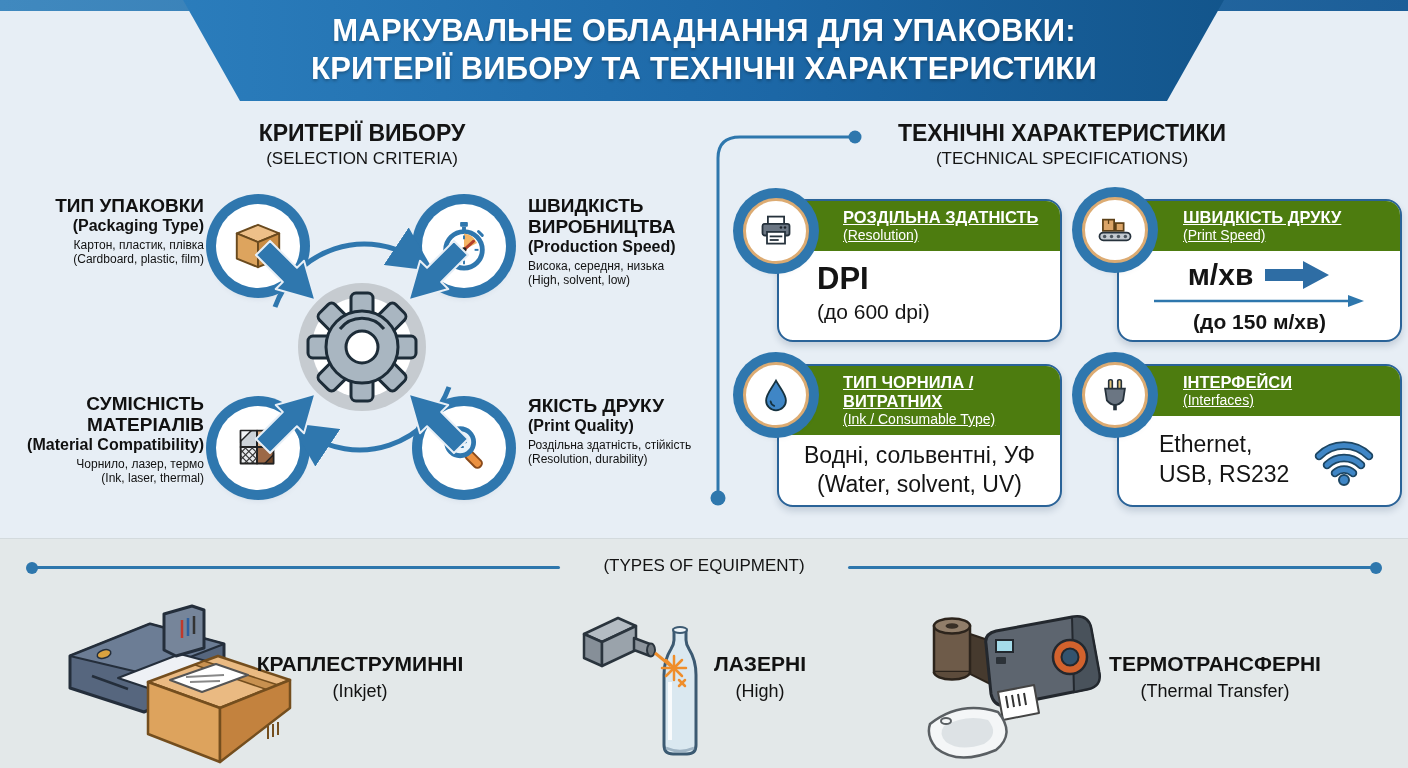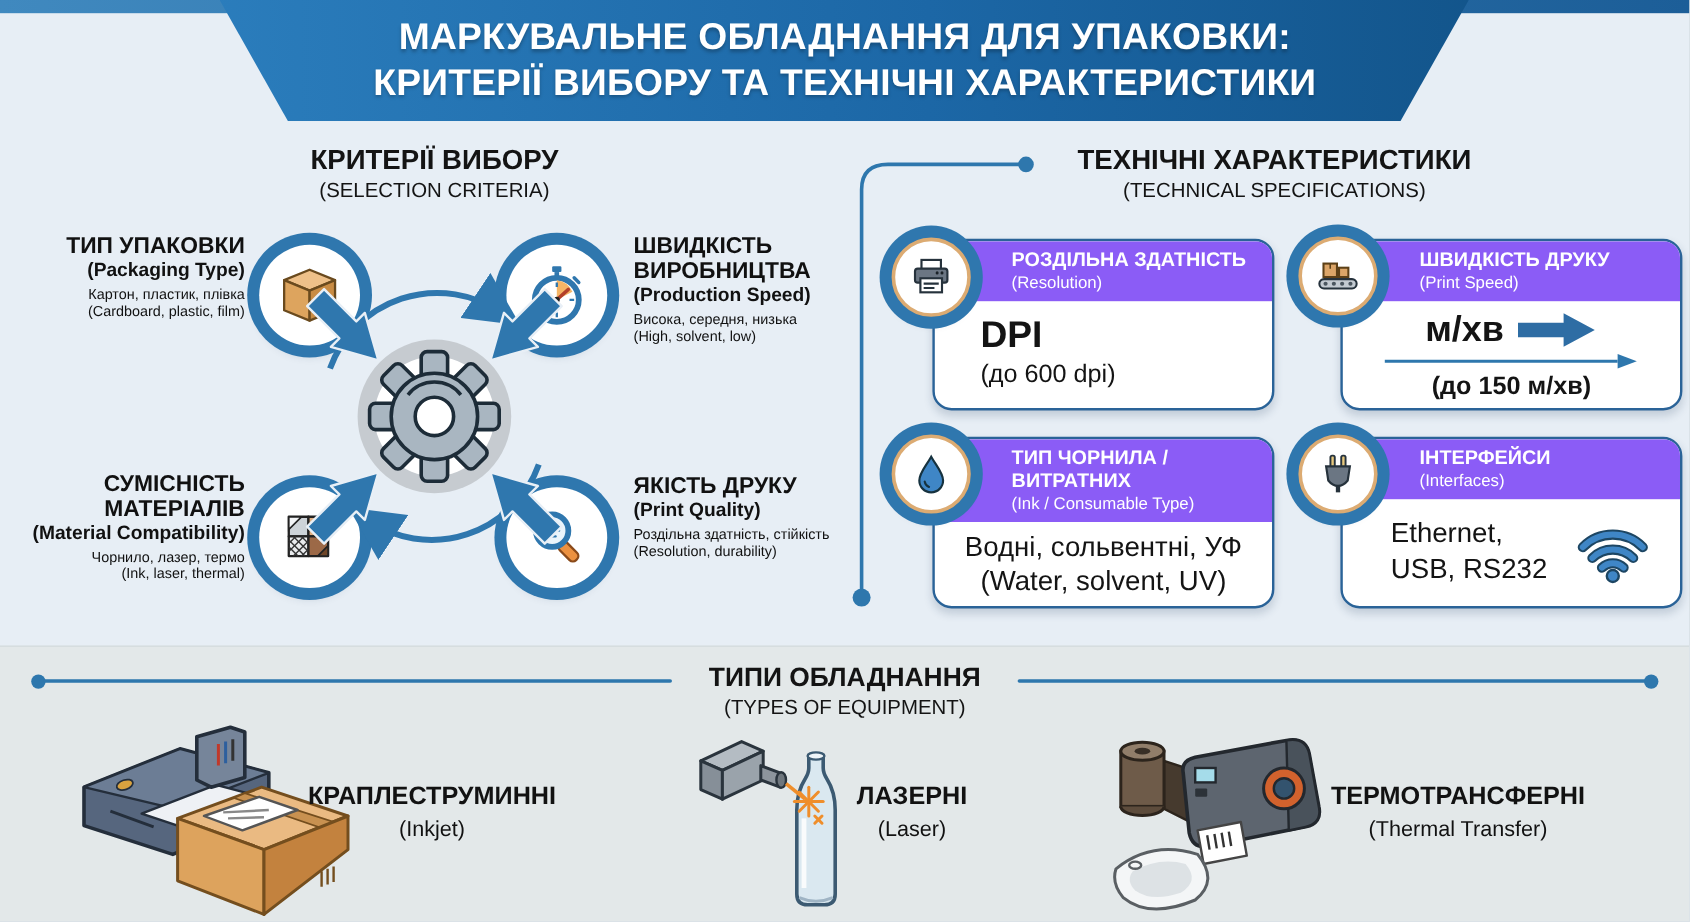--- a/index.html
+++ b/index.html
@@ -47,21 +47,21 @@
   .tb-tl { left:6px;  top:196px; width:198px; text-align:right; }
   .tb-tr { left:528px; top:196px; width:214px; text-align:left; }
   .tb-bl { left:6px;  top:394px; width:198px; text-align:right; }
   .tb-br { left:528px; top:396px; width:226px; text-align:left; }
 
   
   .card { width:281px; height:139px; background:#fff;
     border:2.5px solid #2a6398; border-radius:16px;
     box-shadow:0 4px 7px rgba(25,55,90,.18);
     display:flex; flex-direction:column; overflow:hidden; }
-  .card-head { background:#8b5cf6; color:#fff; padding:7px 8px 7px 64px; }
+  .card-head { background:#4d7c0f; color:#fff; padding:7px 8px 7px 64px;text-decoration:underline; }
   .card-head .t { font-weight:bold; font-size:16.5px; line-height:1.15; }
   .card-head .s { font-size:14px; line-height:1.2; }
   .card-body { flex:1; display:flex; align-items:center; color:#141414; }
   .spec-circle { width:60px; height:60px; border-radius:50%; background:#fff;
     border:3px solid #dcab72;
     box-shadow:0 0 0 10px #2f77ae, 0 5px 8px rgba(20,50,80,.35);
     display:flex; align-items:center; justify-content:center; z-index:5; }
 
   .body-dpi { padding:0 10px 4px 38px; gap:14px; }
   .dpi-big  { font-weight:bold; font-size:31px; line-height:1.05; }
@@ -352,21 +352,20 @@
       <rect x="18" y="31" width="4" height="6" fill="#26323c"></rect>
     </svg>
   </div>
 
   <div class="abs hdot" style="left:26px; top:562px;"></div>
   <div class="abs hline" style="left:36px; top:566px; width:524px;"></div>
   <div class="abs hline" style="left:848px; top:566px; width:524px;"></div>
   <div class="abs hdot" style="left:1370px; top:562px;"></div>
 
   <div class="abs sec-head equip-head">
-    <div class="t" style="font-size:22px;">ТИПИ ОБЛАДНАННЯ</div>
     <div class="s">(TYPES OF EQUIPMENT)</div>
   </div>
 
   <svg class="abs" style="left:52px; top:598px;" width="280" height="168" viewBox="0 0 280 168">
     <polygon points="18,58 98,26 172,46 172,80 92,114 18,90" fill="#56667e" stroke="#242e3b" stroke-width="3" stroke-linejoin="round"></polygon>
     <polygon points="18,58 98,26 172,46 94,76" fill="#6c7d95" stroke="#242e3b" stroke-width="2" stroke-linejoin="round"></polygon>
     <ellipse cx="52" cy="56" rx="7" ry="4" fill="#d9a23f" stroke="#242e3b" stroke-width="1.5" transform="rotate(-18 52 56)"></ellipse>
     <line x1="40" y1="78" x2="76" y2="91" stroke="#242e3b" stroke-width="2.5"></line>
     <polygon points="66,80 128,56 158,64 96,90" fill="#eef1f5" stroke="#242e3b" stroke-width="2" stroke-linejoin="round"></polygon>
     <polygon points="112,16 140,8 152,12 152,50 124,58 112,52" fill="#76859a" stroke="#242e3b" stroke-width="3" stroke-linejoin="round"></polygon>
@@ -408,21 +407,21 @@
       <line x1="96" y1="48" x2="96" y2="72"></line>
         <line x1="84" y1="60" x2="108" y2="60"></line>
       <line x1="88" y1="52" x2="104" y2="68"></line>
         <line x1="104" y1="52" x2="88" y2="68"></line>
       <line x1="101" y1="72" x2="107" y2="78"></line>
         <line x1="107" y1="72" x2="101" y2="78"></line>
     </g>
   </svg>
   <div class="abs eq-label" style="left:640px; top:652px; width:240px;">
     <div class="t">ЛАЗЕРНІ</div>
-    <div class="s">(Laser)</div>
+    <div class="s">(High)</div>
   </div>
 
   <svg class="abs" style="left:922px; top:600px;" width="205" height="165" viewBox="0 0 205 165">
     <polygon points="48,34 72,42 72,86 48,74" fill="#463a2e" stroke="#2c241c" stroke-width="2"></polygon>
     <rect x="12" y="26" width="36" height="46" fill="#6e5b49" stroke="#2c241c" stroke-width="2.5"></rect>
     <path d="M12,72 a18,7.5 0 0 0 36,0" fill="#5d4c3c" stroke="#2c241c" stroke-width="2.5"></path>
     <ellipse cx="30" cy="26" rx="18" ry="7.5" fill="#917e6a" stroke="#2c241c" stroke-width="2.5"></ellipse>
     <ellipse cx="30" cy="26" rx="6.5" ry="2.8" fill="#382f26"></ellipse>
     <path d="M64,44 Q62,34 74,31 L150,17 Q166,14 169,28 L177,72 Q180,86 166,89 L86,105 Q72,108 69,94 Z" fill="#5d656f" stroke="#23282e" stroke-width="3"></path>
     <path d="M150,17 Q166,14 169,28 L177,72 Q180,86 166,89 L152,92 Z" fill="#49525b" stroke="#23282e" stroke-width="2"></path>

